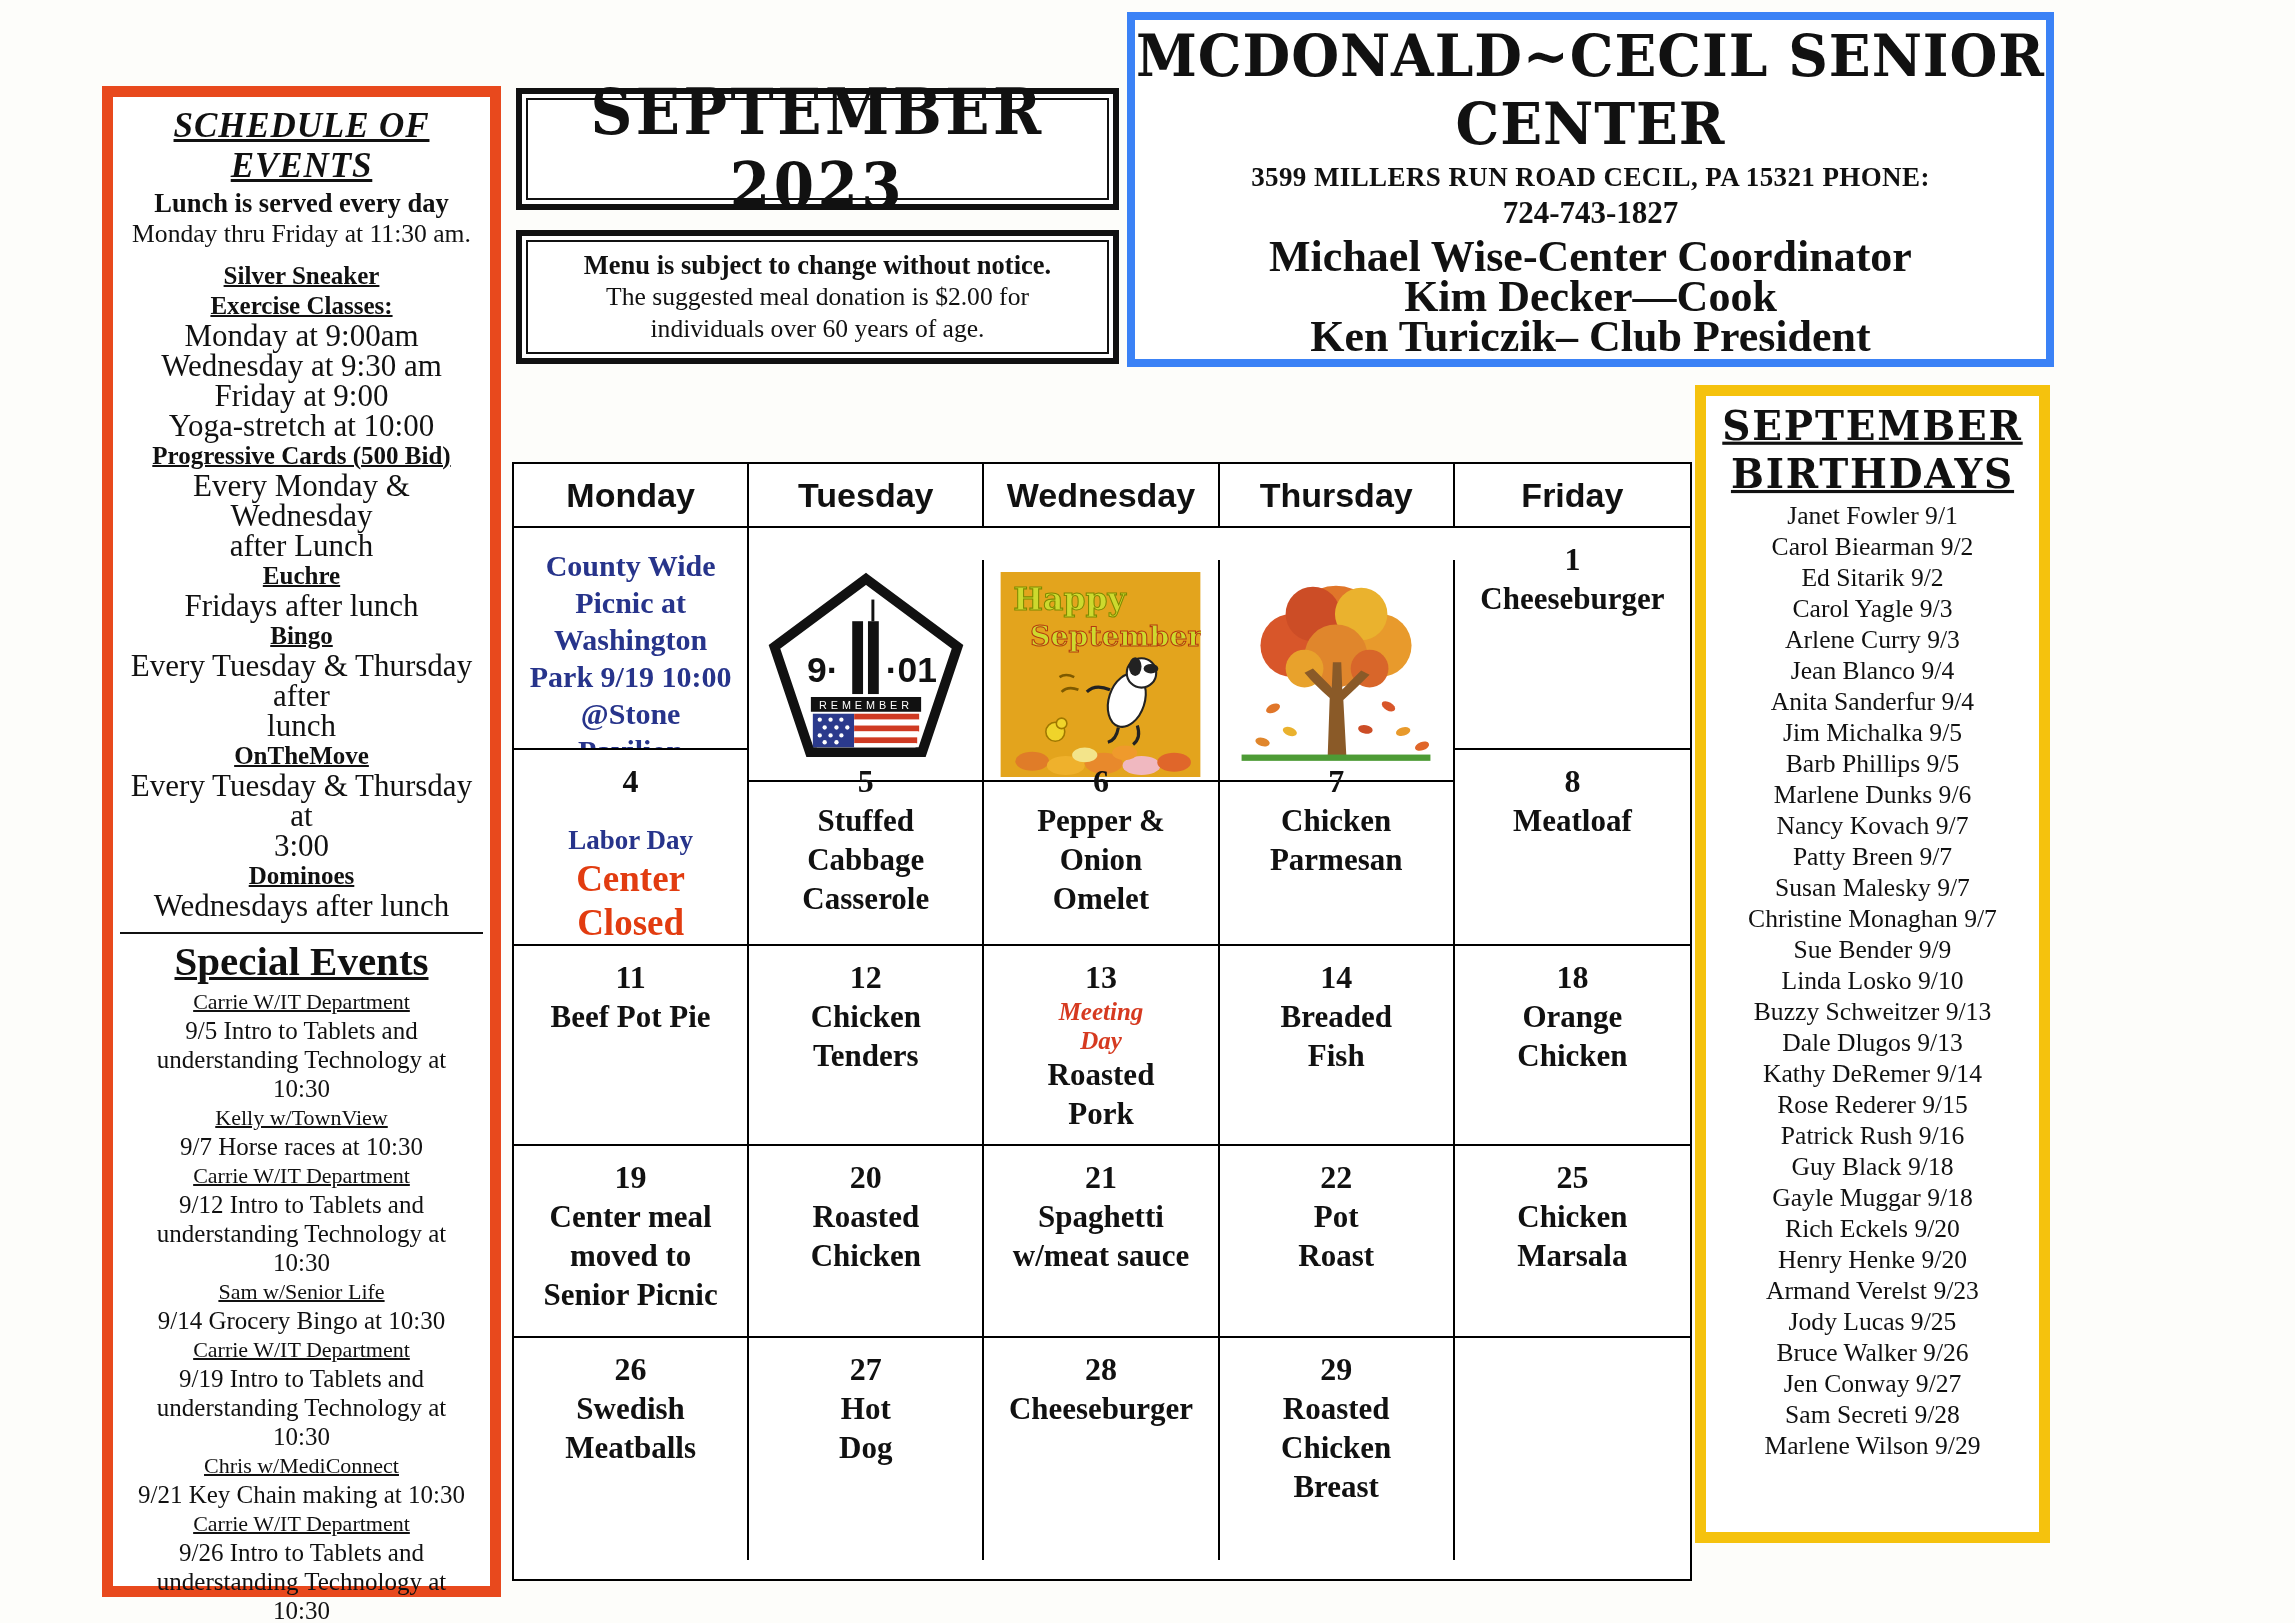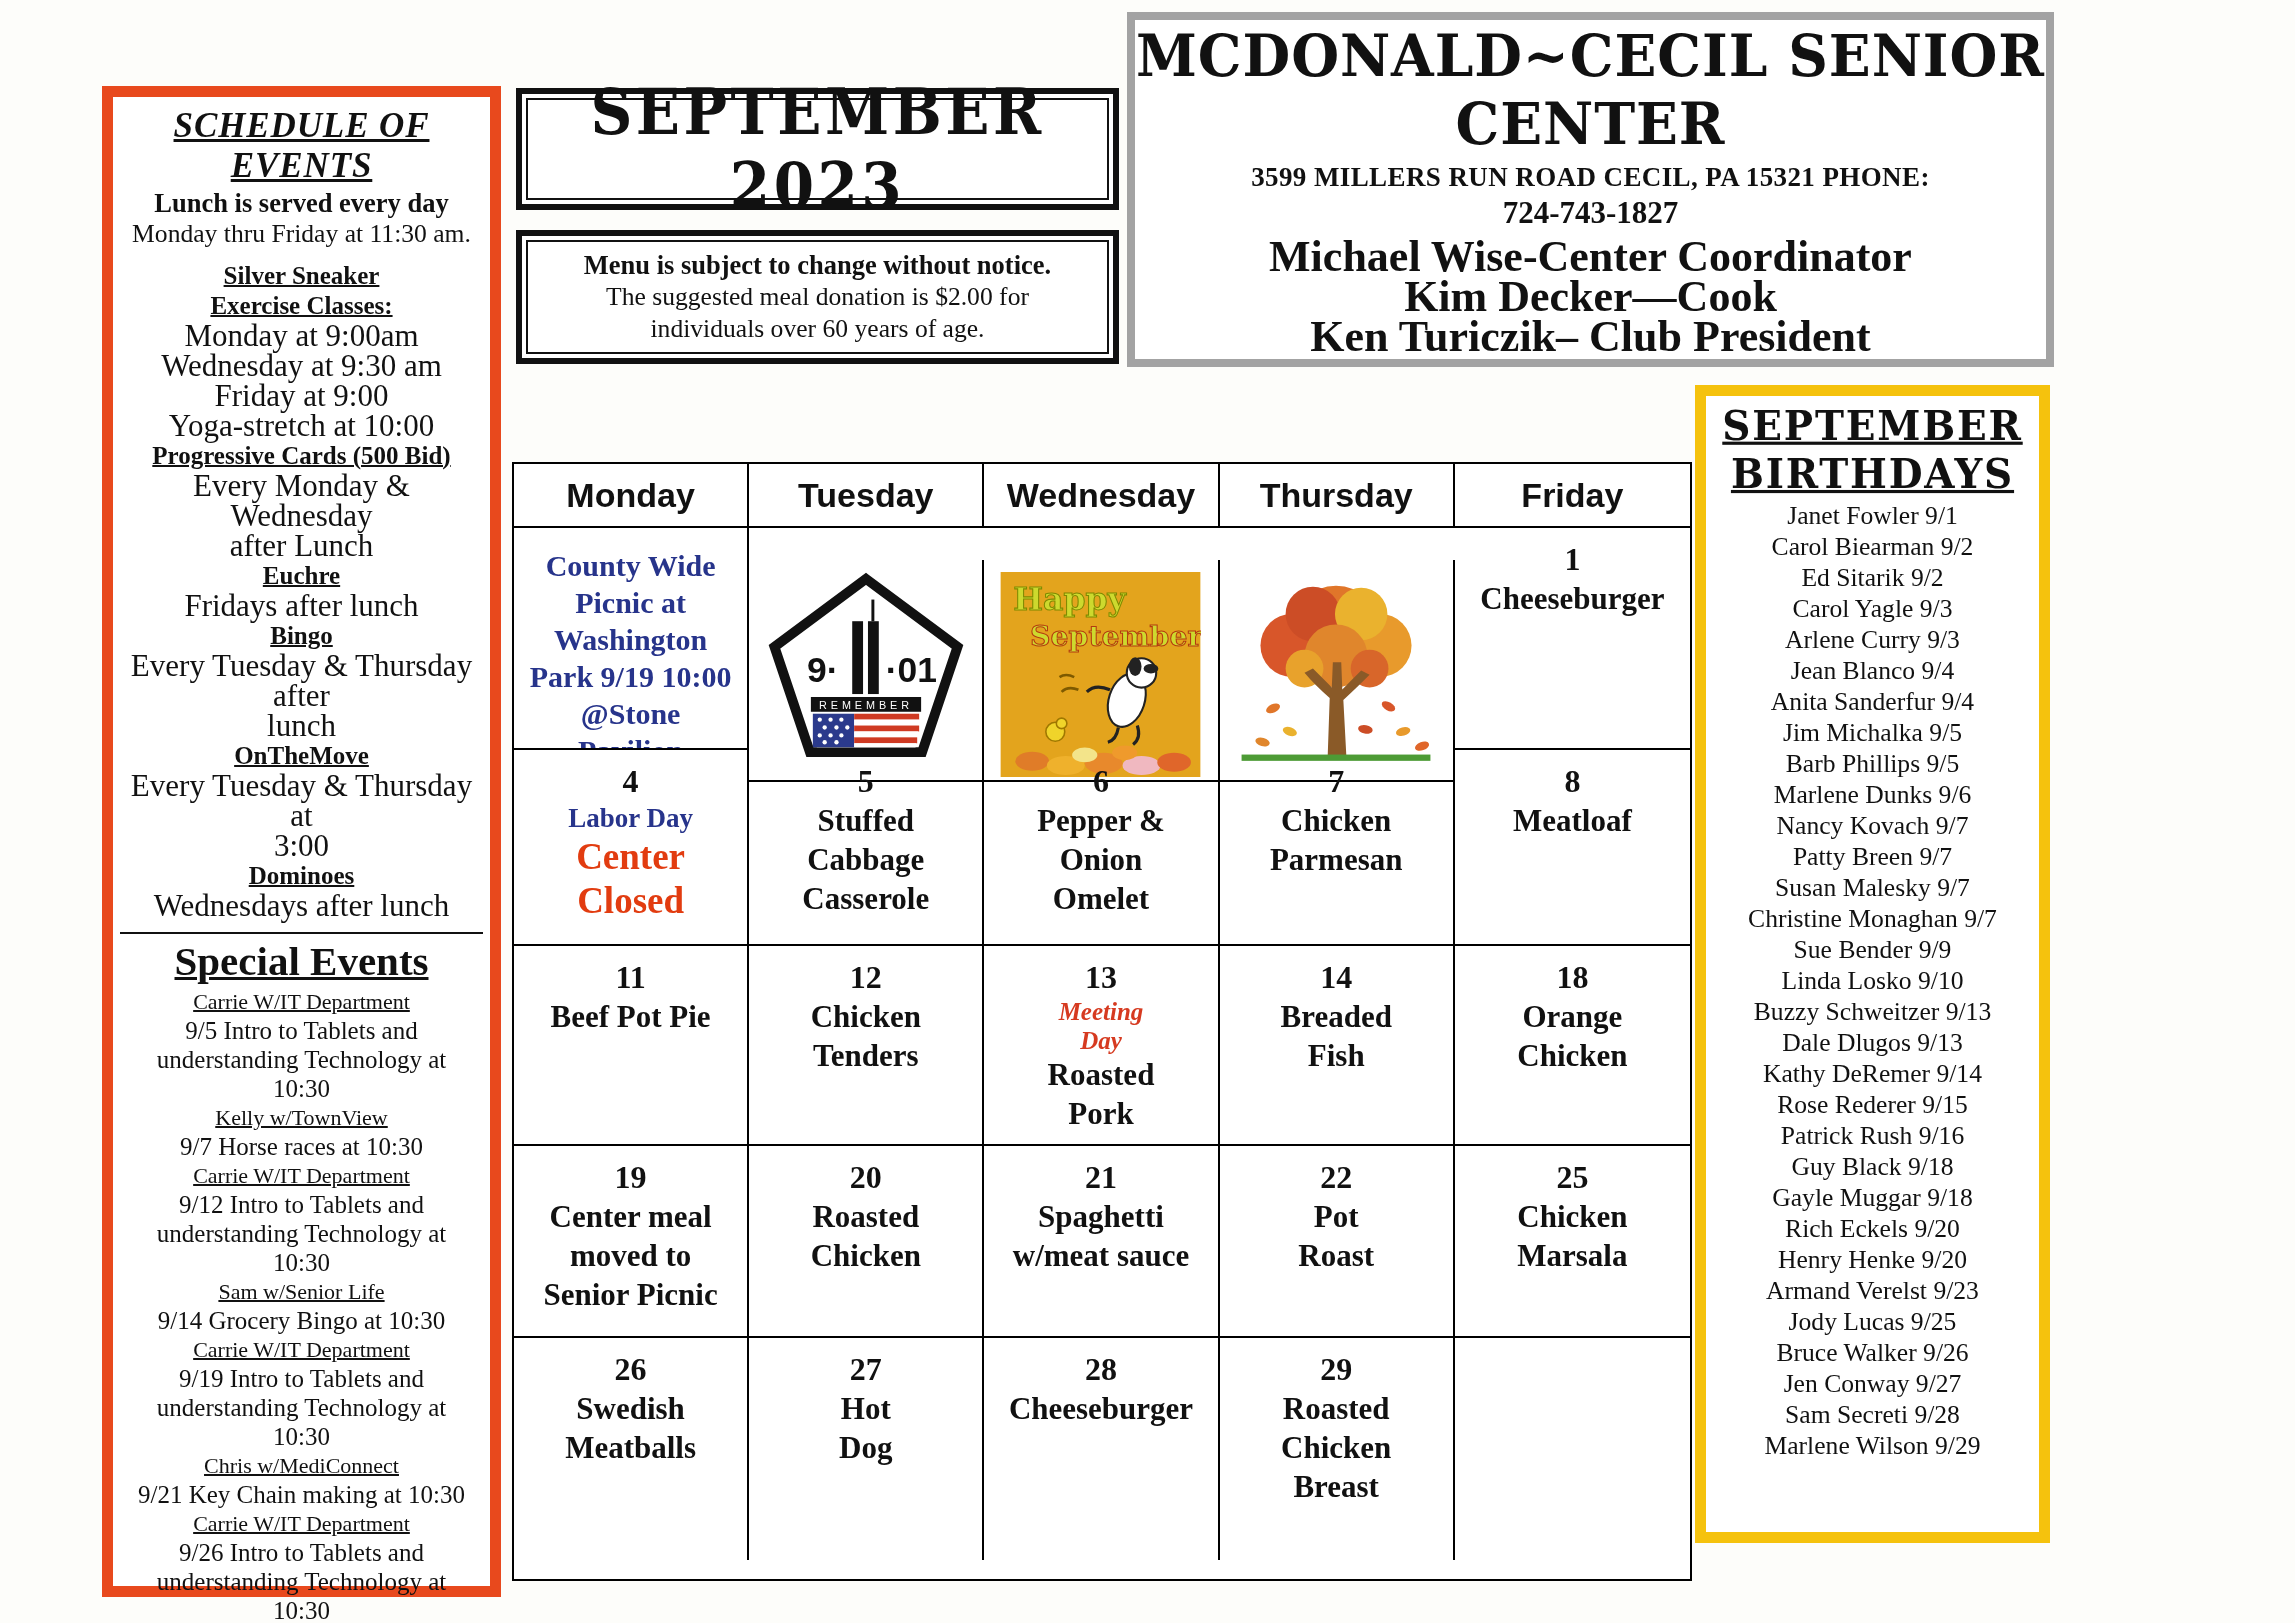--- a/index.html
+++ b/index.html
@@ -30,21 +30,21 @@
       display:flex;flex-direction:column;align-items:center;justify-content:center;text-align:center;}
   .month-box{left:516px;top:88px;width:603px;height:122px;}
   .month-title{font-family:"DejaVu Serif", serif;font-weight:900;font-size:58px;
       letter-spacing:3.5px;transform:scaleY(1.1);}
   .menu-box{left:516px;top:230px;width:603px;height:134px;}
   .menu-bold{font-size:26.5px;font-weight:bold;}
   .menu-rest{font-size:25.6px;white-space:pre-line;line-height:32px;}
 
   
   .center-header{position:absolute;left:1127px;top:12.4px;width:927px;height:355px;
-      background:#fff;border:8px solid #a3a3a3;box-sizing:border-box;text-align:center;padding-top:5.3px;}
+      background:#fff;border:8px solid #3b82f6;box-sizing:border-box;text-align:center;padding-top:5.3px;}
   .center-title{font-family:"DejaVu Serif", serif;font-weight:900;font-size:55px;
       line-height:64px;white-space:pre-line;letter-spacing:0.9px;transform:scaleY(1.05);}
   .center-address{font-size:27px;font-weight:bold;margin-top:8.8px;letter-spacing:0.4px;}
   .center-phone{font-size:31px;font-weight:bold;margin-top:1.8px;}
   .center-staff{font-size:44px;font-weight:600;line-height:40px;margin-top:5.3px;}
 
   
   .calendar{position:absolute;left:512px;top:462px;width:1180px;height:1119px;
       background:#fff;border:2.6px solid #000;box-sizing:border-box;}
   .cal-grid{display:grid;width:100%;height:100%;
@@ -53,21 +53,21 @@
   .cal-grid > div{border-right:2.6px solid #000;border-bottom:2.6px solid #000;
       box-sizing:border-box;overflow:hidden;}
   .cal-grid > div:nth-child(5n){border-right:none;}
   .cal-grid > div:nth-child(n+26){border-bottom:none;}
   .cal-head{font-family:"Liberation Sans", sans-serif;font-weight:bold;font-size:34px;
       display:flex;align-items:center;justify-content:center;}
   .cal-cell{text-align:center;padding-top:12px;}
   .day-num{font-size:32px;font-weight:bold;line-height:39px;}
   .meal{font-size:31px;font-weight:bold;line-height:39px;white-space:pre-line;}
   .blue-note{color:#27348b;font-size:30px;font-weight:bold;line-height:37px;white-space:pre-line;padding-top:7px;}
-  .blue-small{color:#27348b;font-size:27px;font-weight:bold;line-height:34px;}
+  .blue-small{color:#27348b;font-size:27px;font-weight:bold;line-height:34px;margin-top:22px;}
   .red-big{color:#e23c10;font-size:37px;font-weight:bold;line-height:44px;white-space:pre-line;}
   .meeting-day{color:#d63a20;font-size:25px;font-weight:bold;font-style:italic;line-height:29px;white-space:pre-line;}
   .cell-img{display:flex;align-items:flex-start;justify-content:center;height:100%;margin-top:32px;}
 
   
   .birthdays-panel{position:absolute;left:1695px;top:385px;width:355px;height:1158px;
       background:#fff;border:11.5px solid #f5c20d;box-sizing:border-box;text-align:center;padding-top:7px;}
   .bday-title{font-family:"DejaVu Serif", serif;font-weight:900;font-size:39px;line-height:46px;
       text-decoration:underline;text-decoration-thickness:2.6px;letter-spacing:1.8px;transform:scaleY(1.05);}
   .bday-list{margin-top:5.3px;font-size:25.6px;line-height:31px;}

